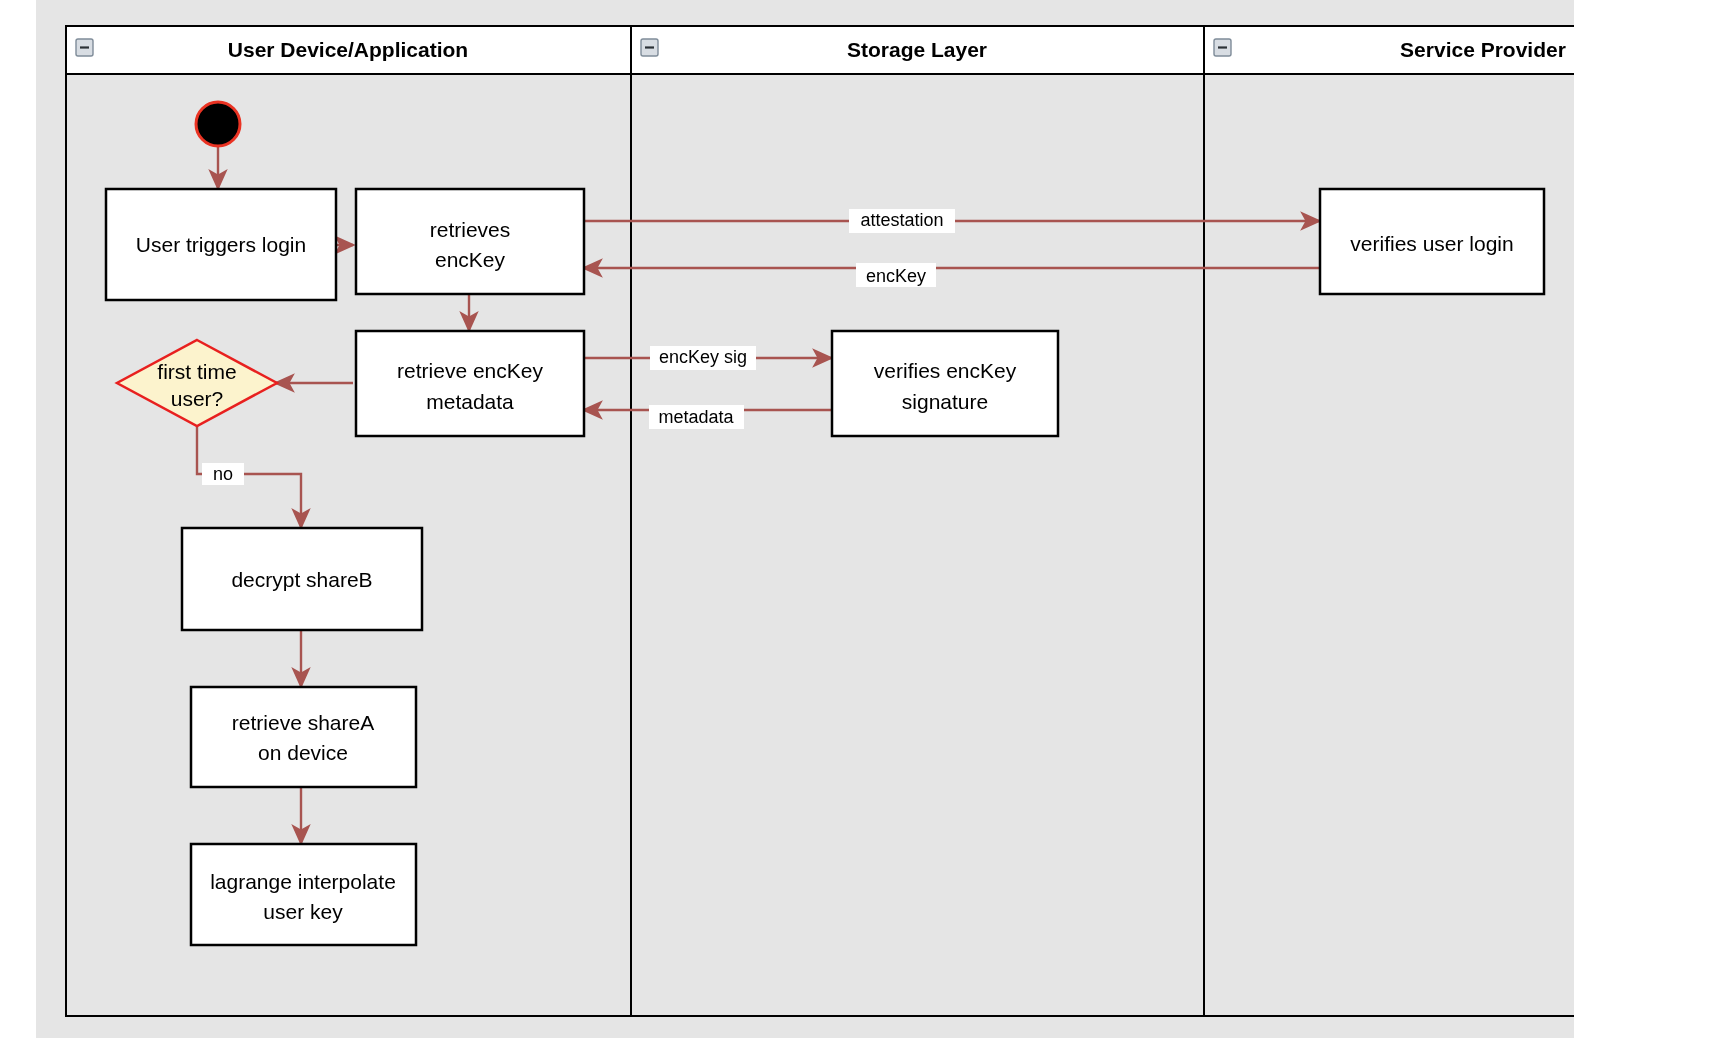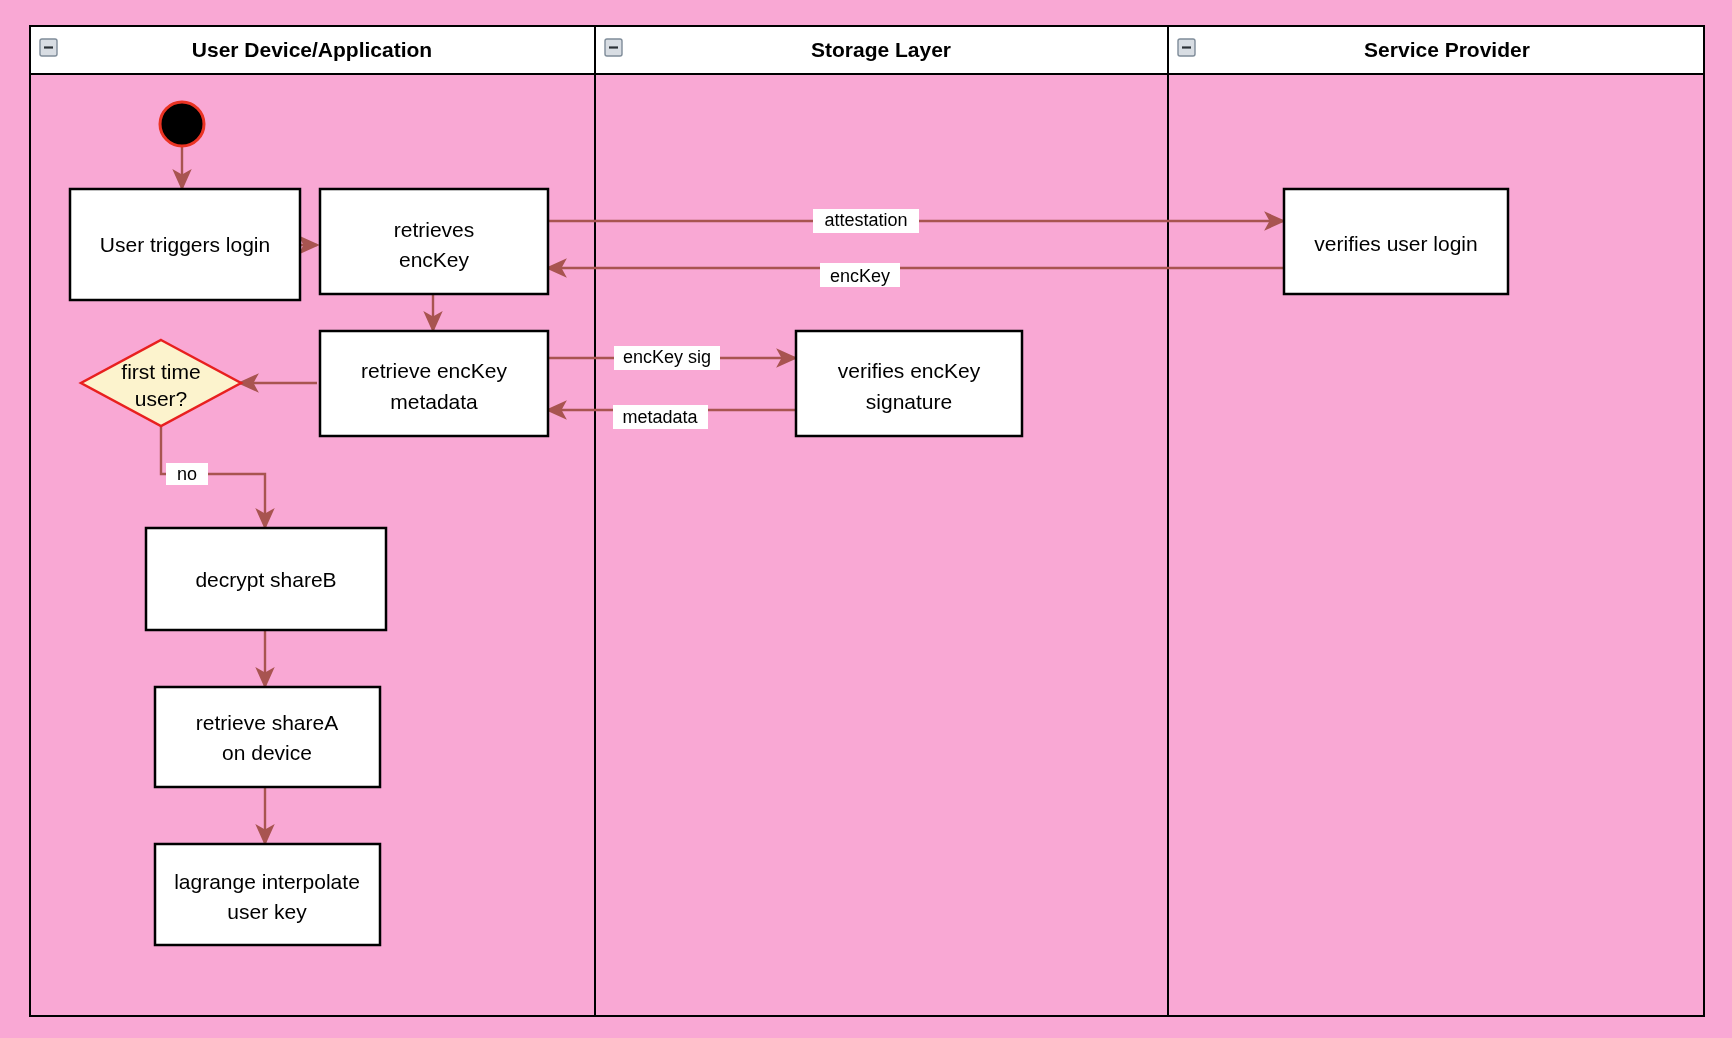--- a/index.html
+++ b/index.html
@@ -5,24 +5,25 @@
   html, body {
     margin: 0;
     padding: 0;
     background: #ffffff;
   }
   body {
     font-family: "Liberation Sans", sans-serif;
   }
   #canvas {
     position: relative;
-    width: 1732px;
+    width: 1538px;
     height: 1038px;
-    background: #f9a8d4;
+    background: #e5e5e5;
     overflow: hidden;
+    margin-left: 36px;
   }
   svg#diagram {
     position: absolute;
     top: 0;
     left: 0;
     width: 1732px;
     height: 1038px;
   }
   .lane-border {
     fill: none;

